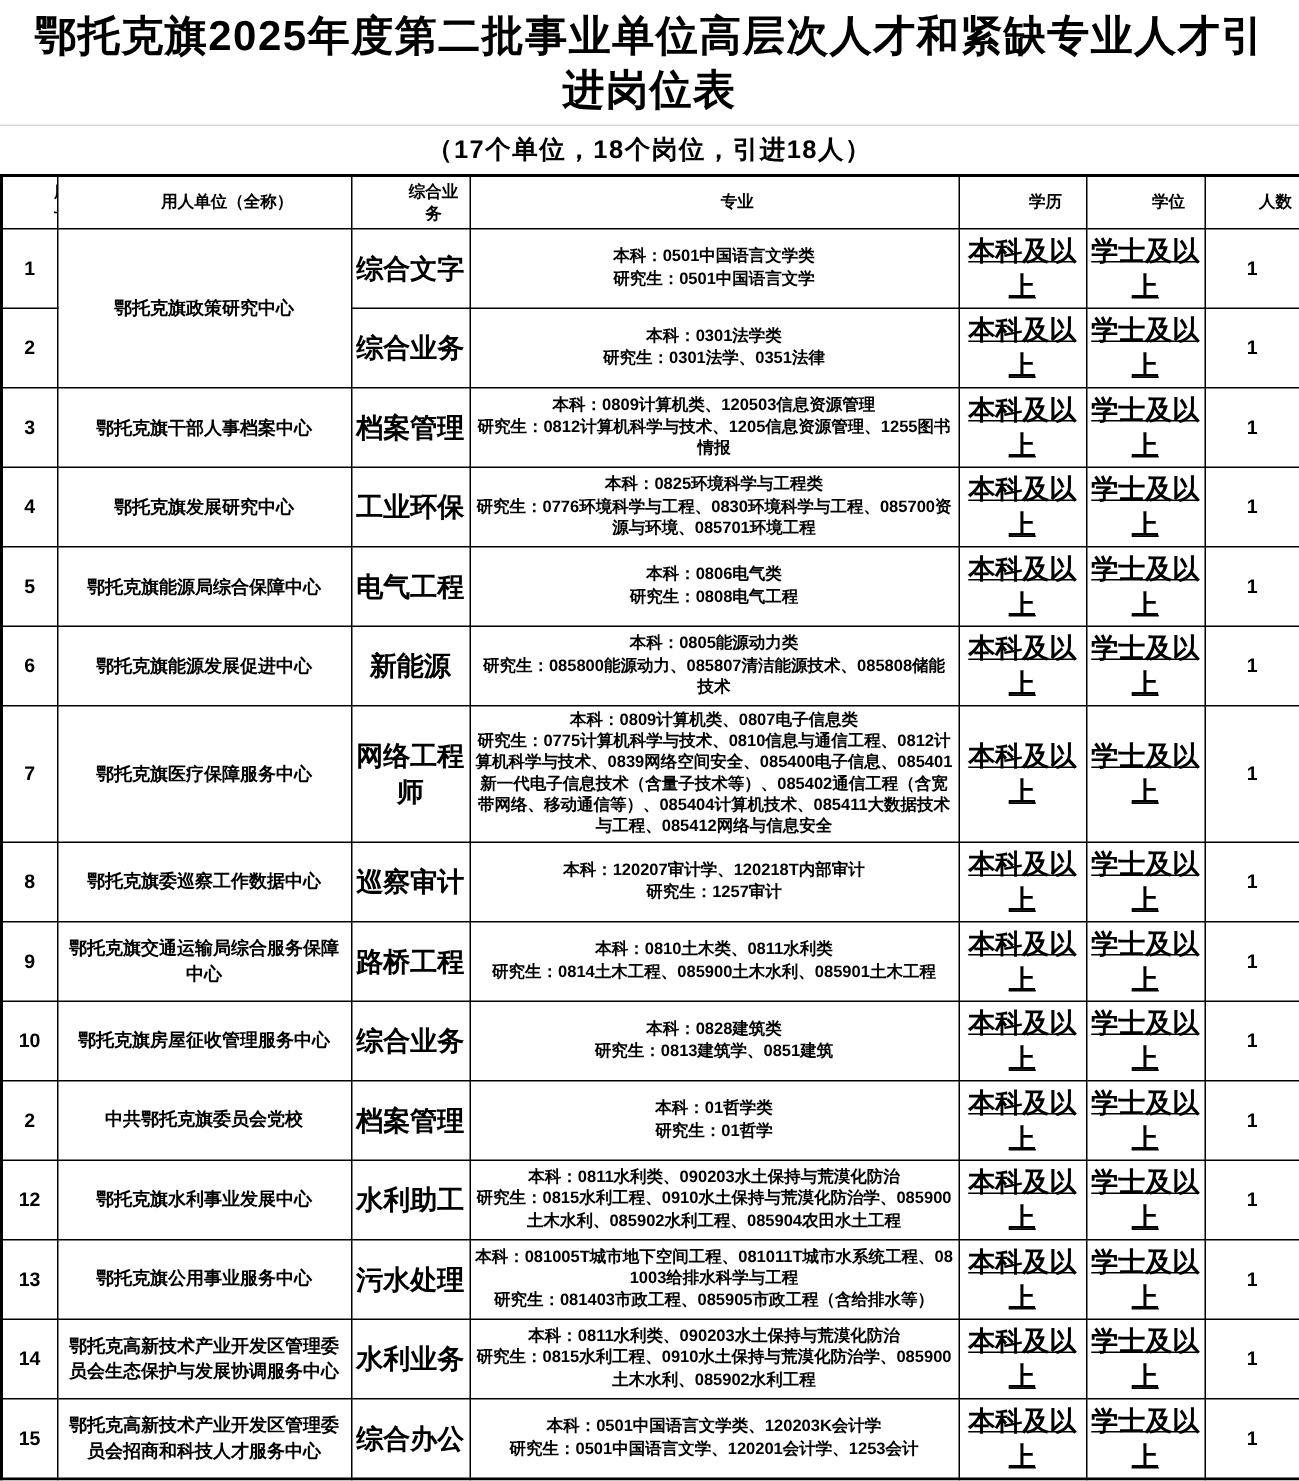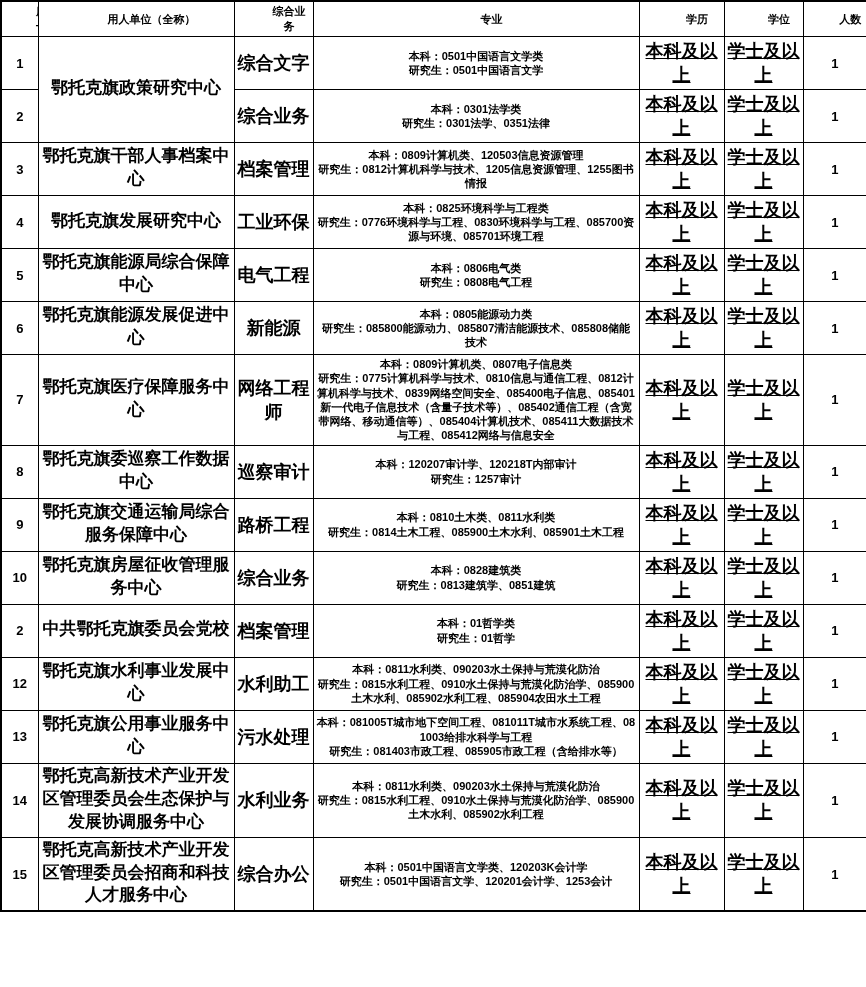--- a/index.html
+++ b/index.html
@@ -44,32 +44,34 @@
     padding: 2px 3px;
     overflow: hidden;
     word-break: break-all;
   }
   table.jobs th {
     font-size: 11px;
     height: 26px;
     padding-left: 34px;
   }
   td.c-no       { font-size: 13px; }
-  td.c-employer { font-size: 17px; line-height: 1.35; padding: 2px 6px; font-family: Liberation Mono, monospace; }
+  td.c-employer { font-size: 12px; line-height: 1.35; padding: 2px 6px; }
   td.c-position { font-size: 18px; }
   td.c-major    { font-size: 11px; line-height: 1.3; padding: 1px 4px; }
   td.c-edu, td.c-degree { font-size: 18px; text-decoration: underline; }
   td.c-count    { font-size: 13px; }
   .major-line { display: block; }
 </style>
 </head>
 <body>
 
 <div class="page">
-
+  <div class="doc-title">鄂托克旗2025年度第二批事业单位高层次人才和紧缺专业人才引进岗位表</div>
+
+  <div class="doc-subtitle">（17个单位，18个岗位，引进18人）</div>
 
   <table class="jobs">
     <colgroup id="cols">
         <col style="width: 37px;">
         <col style="width: 196px;">
         <col style="width: 79px;">
         <col style="width: 326px;">
         <col style="width: 85px;">
         <col style="width: 79px;">
         <col style="width: 64px;">

